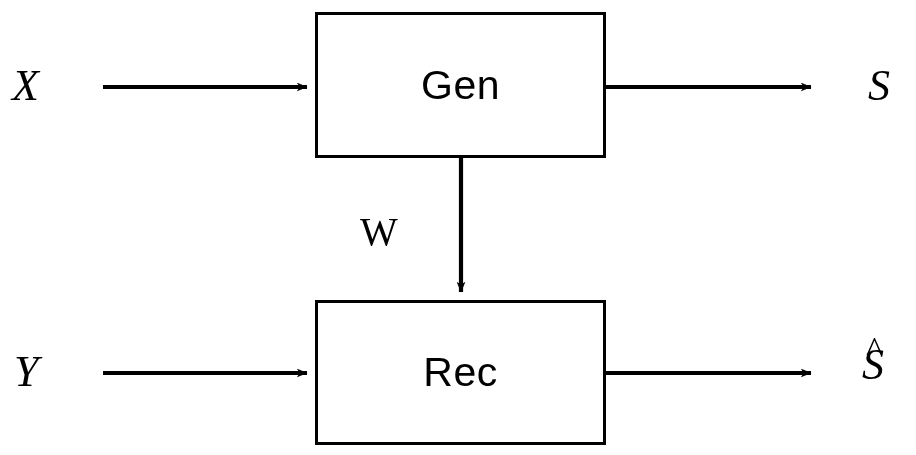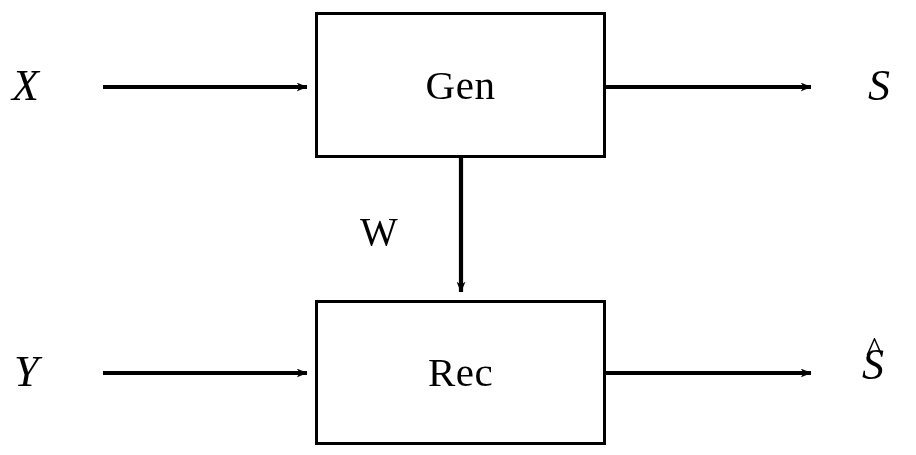--- a/index.html
+++ b/index.html
@@ -20,21 +20,21 @@
   .box {
     position: absolute;
     box-sizing: border-box;
     background: #ffffff;
     border: 3px solid #000000;
     display: flex;
     align-items: center;
     justify-content: center;
   }
   .box-label {
-    font-family: Liberation Serif, serif;
+    font-family: Liberation Sans, sans-serif;
     font-size: 41px;
     line-height: 1;
     color: #000000;
     letter-spacing: 0.5px;
   }
 
   #box-gen {
     left: 315px;
     top: 12px;
     width: 291px;

